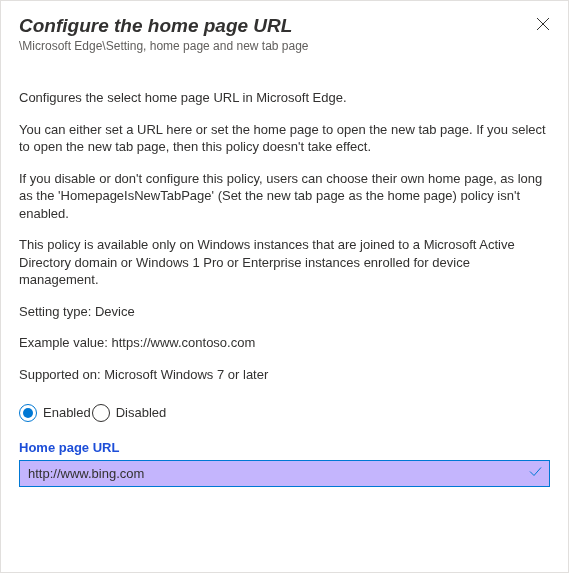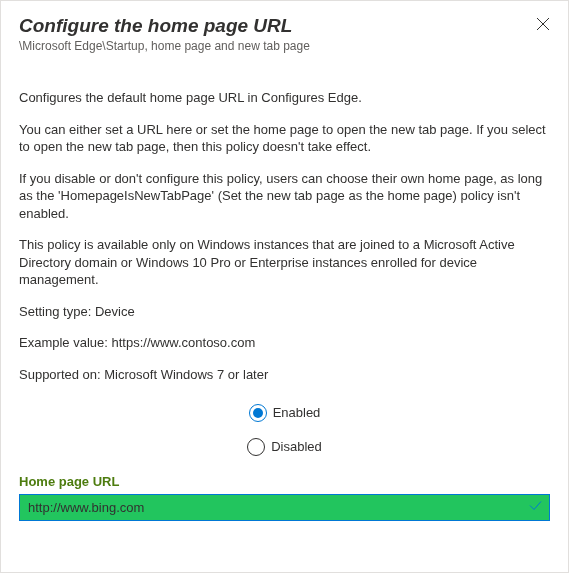--- a/index.html
+++ b/index.html
@@ -44,25 +44,24 @@
       padding: 28px 18px 10px 18px;
     }
     .para {
       font-size: 13px;
       line-height: 1.35;
       color: #323130;
       margin-bottom: 14px;
     }
     .radio-row {
       display: flex;
-      gap: 16px;
+      gap: 1px;
       margin-top: 6px;
       margin-bottom: 18px;
       align-items: center;
-      flex-direction: column;
     }
     .radio-option {
       display: flex;
       align-items: center;
       gap: 6px;
       cursor: pointer;
     }
     .radio-outer {
       width: 18px;
       height: 18px;
@@ -75,64 +74,64 @@
     .radio-outer.selected { border-color: #0078d4; }
     .radio-inner {
       width: 10px;
       height: 10px;
       border-radius: 50%;
       background: #0078d4;
     }
     .field-label {
       font-size: 13px;
       font-weight: 600;
-      color: #4d7c0f;
+      color: #1d4ed8;
       margin-bottom: 5px;
     }
     .input-wrap {
       position: relative;
     }
     .text-input {
       width: 100%;
       padding: 5px 44px 5px 8px;
       font-size: 13px;
       font-family: inherit;
       color: #323130;
       border: 1px solid #0078d4;
       outline: none;
-      background: #22c55e;
+      background: #c4b5fd;
     }
     .check-mark {
       position: absolute;
       right: 8px;
       top: 50%;
       transform: translateY(-50%);
       color: #0078d4;
       pointer-events: none;
     }
   </style>
 </head>
 <body>
 
 <div class="header">
   <div class="title">Configure the home page URL</div>
-  <div class="breadcrumb">\Microsoft Edge\Startup, home page and new tab page</div>
+  <div class="breadcrumb">\Microsoft Edge\Setting, home page and new tab page</div>
   <div class="close-btn">
     <svg width="14" height="14" viewBox="0 0 14 14">
         <line x1="1" y1="1" x2="13" y2="13"></line>
         <line x1="13" y1="1" x2="1" y2="13"></line>
       </svg>
   </div>
 </div>
 
 <div class="content">
-  <p class="para">Configures the default home page URL in Configures Edge.</p>
+  <p class="para">Configures the select home page URL in Microsoft Edge.</p>
   <p class="para">You can either set a URL here or set the home page to open the new tab page. If you select to open the new tab page, then this policy doesn't take effect.</p>
   <p class="para">If you disable or don't configure this policy, users can choose their own home page, as long as the 'HomepageIsNewTabPage' (Set the new tab page as the home page) policy isn't enabled.</p>
-  <p class="para">This policy is available only on Windows instances that are joined to a Microsoft Active Directory domain or Windows 10 Pro or Enterprise instances enrolled for device management.</p>
+  <p class="para">This policy is available only on Windows instances that are joined to a Microsoft Active Directory domain or Windows 1 Pro or Enterprise instances enrolled for device management.</p>
   <p class="para">Setting type: Device</p>
   <p class="para">Example value: https://www.contoso.com</p>
   <p class="para" style="margin-bottom:20px">Supported on: Microsoft Windows 7 or later</p>
 
   <div class="radio-row">
     <div class="radio-option">
       <span class="radio-outer selected">
           <span class="radio-inner"></span>
         </span>
       <span>Enabled</span>

